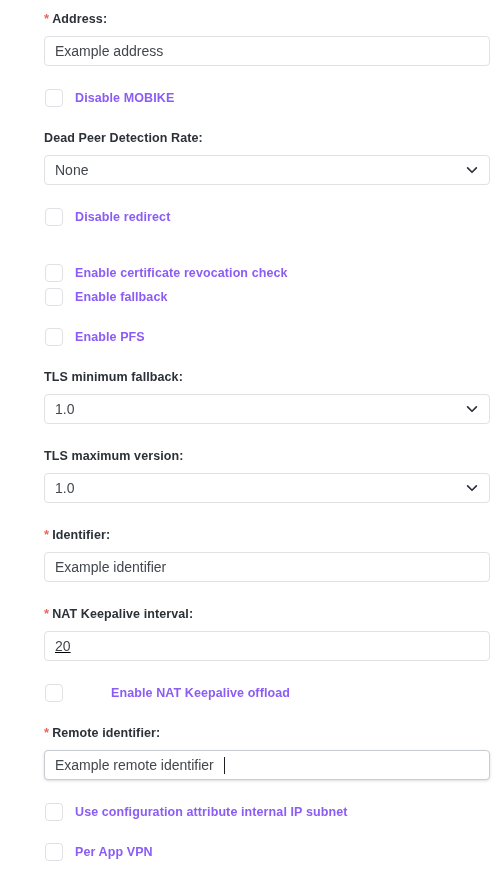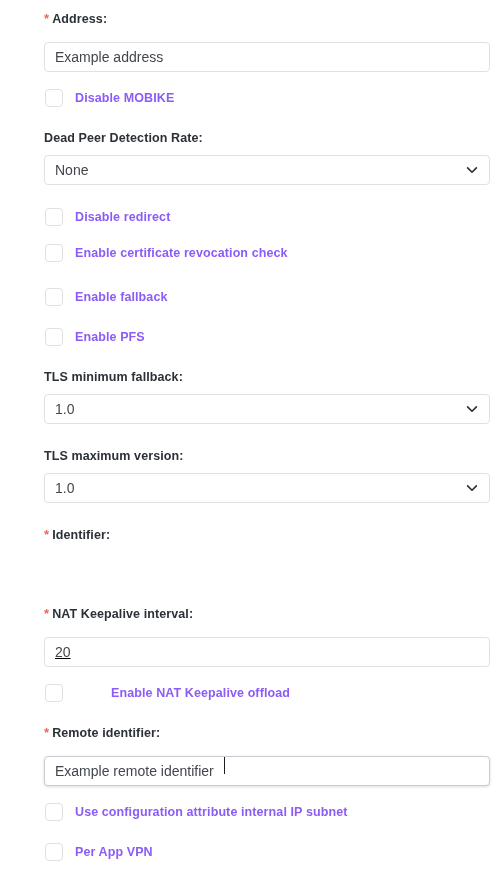--- a/index.html
+++ b/index.html
@@ -48,21 +48,20 @@
     border: 1px solid #dfe1e5;
     border-radius: 4px;
     background: #ffffff;
     font-family: "Liberation Sans", sans-serif;
     font-size: 14px;
     color: #42464d;
     padding: 0 10px;
     line-height: 28px;
     outline: none;
     display: block;
-    margin-top: 6px;
   }
   .text-input.focused {
     border-color: #c9ccd1;
     box-shadow: 0 1px 3px rgba(0,0,0,0.14);
   }
   .caret {
     position: absolute;
     width: 1px;
     height: 17px;
     background: #1c1f23;
@@ -150,21 +149,21 @@
     <svg class="chev" viewBox="0 0 16 16">
       <path d="M3 5.6 L8 10.6 L13 5.6" fill="none" stroke="#2c3138" stroke-width="1.9" stroke-linecap="round" stroke-linejoin="round"></path>
     </svg>
   </div>
 
   <div class="abs check-row" style="left:45px; top:208px;">
     <span class="check-box"></span>
     <span class="check-label">Disable redirect</span>
   </div>
 
-  <div class="abs check-row" style="left:45px; top:244px;text-align:right;">
+  <div class="abs check-row" style="left:45px; top:264px;text-align:right;">
     <span class="check-box"></span>
     <span class="check-label">Enable certificate revocation check</span>
   </div>
 
   <div class="abs check-row" style="left:45px; top:288px;">
     <span class="check-box"></span>
     <span class="check-label">Enable fallback</span>
   </div>
 
   <div class="abs check-row" style="left:45px; top:328px;">
@@ -190,20 +189,23 @@
     <svg class="chev" viewBox="0 0 16 16">
       <path d="M3 5.6 L8 10.6 L13 5.6" fill="none" stroke="#2c3138" stroke-width="1.9" stroke-linecap="round" stroke-linejoin="round"></path>
     </svg>
   </div>
 
   <div class="abs" style="left:44px; top:525px;">
     <span class="field-label">
       <span class="req-star">*</span><span>Identifier:</span>
     </span>
   </div>
+  <div class="abs input-wrap" style="left:44px; top:552px;">
+    <input class="text-input" type="text" value="Example identifier" style="">
+  </div>
 
   <div class="abs" style="left:44px; top:604px;">
     <span class="field-label">
       <span class="req-star">*</span><span>NAT Keepalive interval:</span>
     </span>
   </div>
   <div class="abs input-wrap" style="left:44px; top:631px;text-decoration:underline;">
     <input class="text-input" type="text" value="20" style="">
   </div>
 

